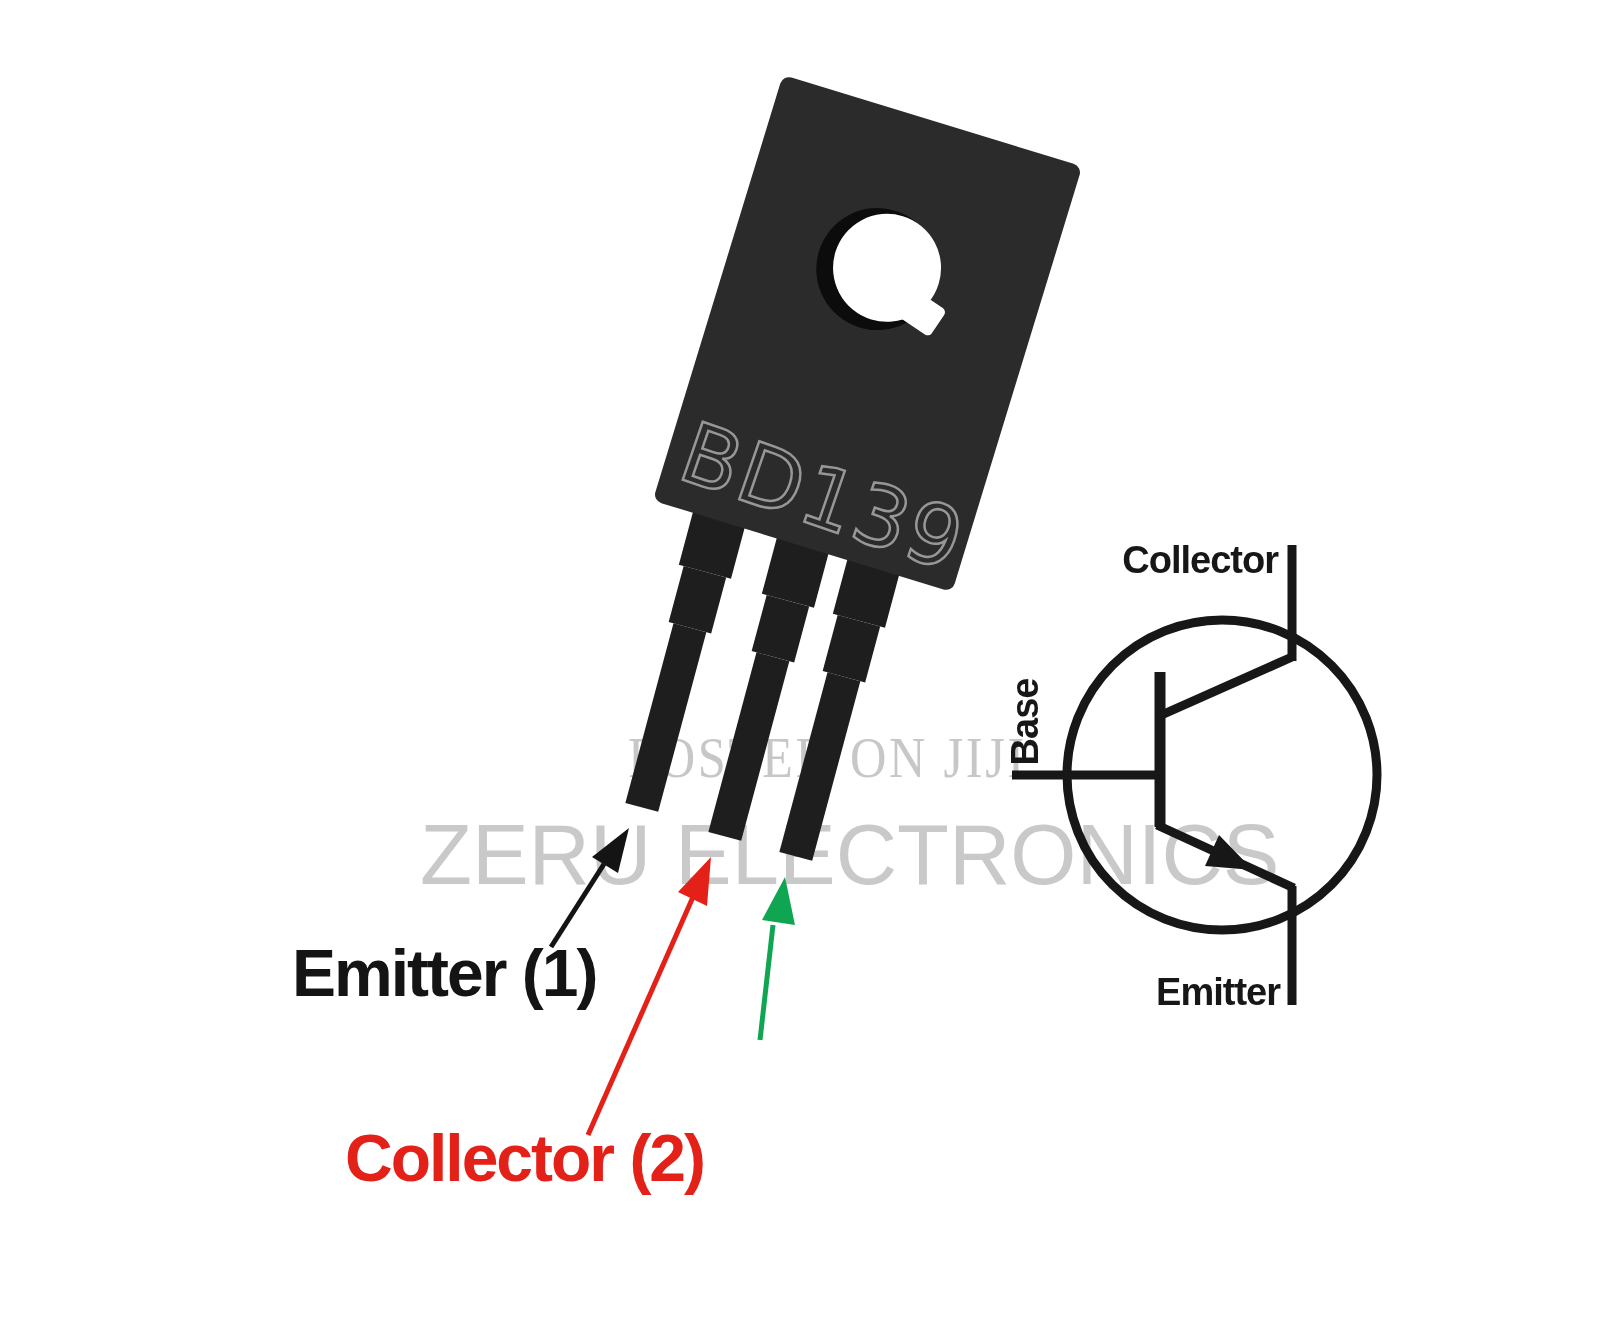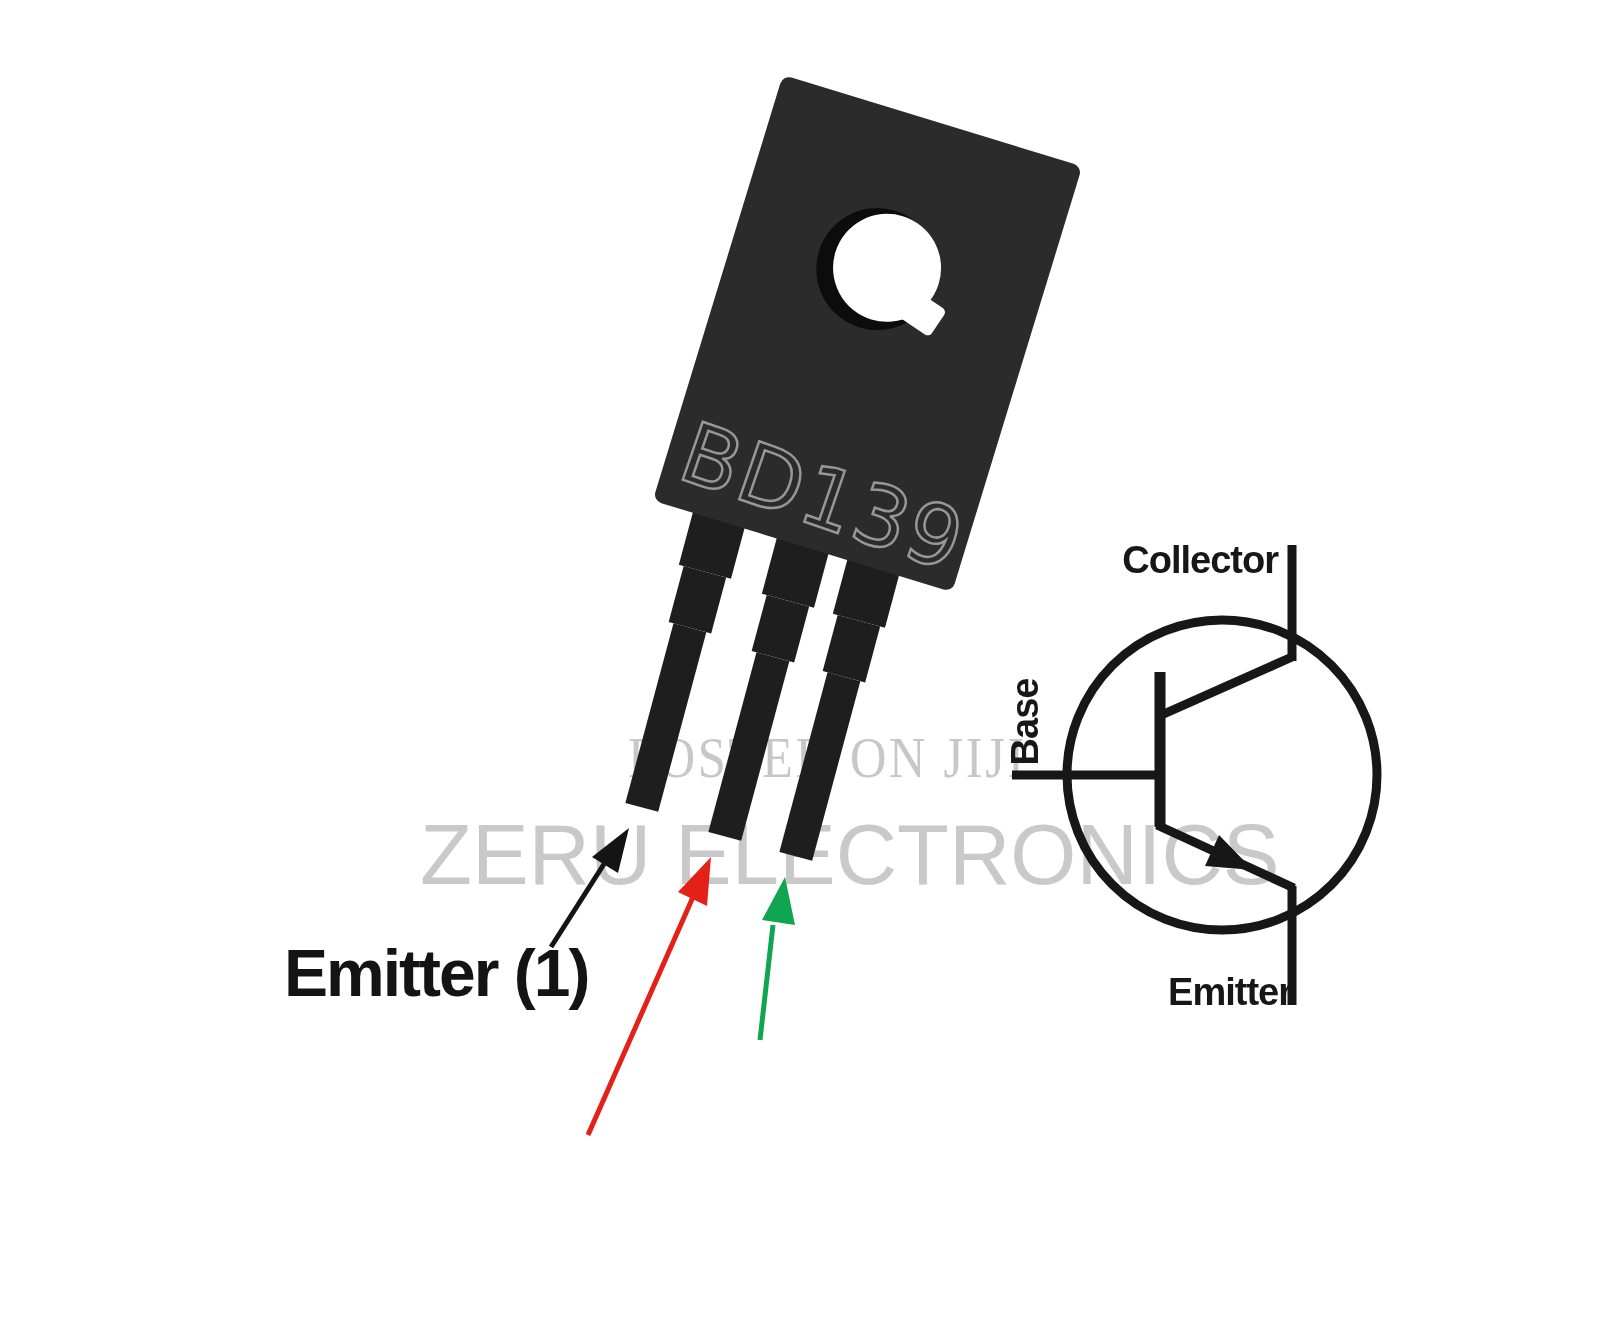--- a/index.html
+++ b/index.html
@@ -55,27 +55,27 @@
   .arrow-red   { stroke:var(--collector-red,#e32119); }
   .arrow-green { stroke:var(--base-green,#10a651); }
   .head-black { fill:var(--emitter-black,#141414); }
   .head-red   { fill:var(--collector-red,#e32119); }
   .head-green { fill:var(--base-green,#10a651); }
   .head-ink   { fill:var(--ink,#171717); }
 
   
   .lbl { position:absolute; z-index:5; line-height:1; white-space:nowrap; font-weight:bold; }
   .pin-lbl { font-size:66px; letter-spacing:-2px; }
-  .pin-emitter   { left:284px; top:940px;  color:var(--emitter-black,#141414);text-align:right; }
+  .pin-emitter   { left:292px; top:940px;  color:var(--emitter-black,#141414);text-align:right; }
   .pin-collector { left:345px; top:1125px; color:var(--collector-red,#e32119); }
   .pin-base      { left:678px; top:1030px; color:var(--base-green,#10a651); }
 
   .sch-lbl { font-size:38px; letter-spacing:-1px; color:var(--ink,#171717); }
   .sch-collector { right:322px; top:541px; }
-  .sch-emitter   { right:308px; top:973px; }
+  .sch-emitter   { right:320px; top:973px; }
   .sch-base      { left:955px; top:703px; width:140px; text-align:center; transform:rotate(-90deg); }
 </style>
 </head>
 <body>
 
 <div id="stage">
 
   <div class="wm wm-posted">POSTED ON JIJI</div>
   <div class="wm wm-zeru">ZERU ELECTRONICS</div>
 
@@ -123,18 +123,19 @@
       <line x1="1160" y1="672" x2="1160" y2="827" class="ink-stroke" stroke-width="11"></line>
       <line x1="1157" y1="717" x2="1292" y2="657" class="ink-stroke" stroke-width="9"></line>
       <line x1="1292" y1="545" x2="1292" y2="661" class="ink-stroke" stroke-width="9"></line>
       <line x1="1157" y1="825" x2="1294" y2="888" class="ink-stroke" stroke-width="9"></line>
       <line x1="1292" y1="886" x2="1292" y2="1005" class="ink-stroke" stroke-width="9"></line>
       <polygon points="1253,870 1205,866 1219,835" class="head-ink"></polygon>
     </g>
   </svg>
 
   <div class="lbl pin-lbl pin-emitter">Emitter (1)</div>
+  <div class="lbl pin-lbl pin-collector">Collector (2)</div>
 
   <div class="lbl sch-lbl sch-collector">Collector</div>
   <div class="lbl sch-lbl sch-base">Base</div>
   <div class="lbl sch-lbl sch-emitter">Emitter</div>
 
 </div>
 
 </body></html>

